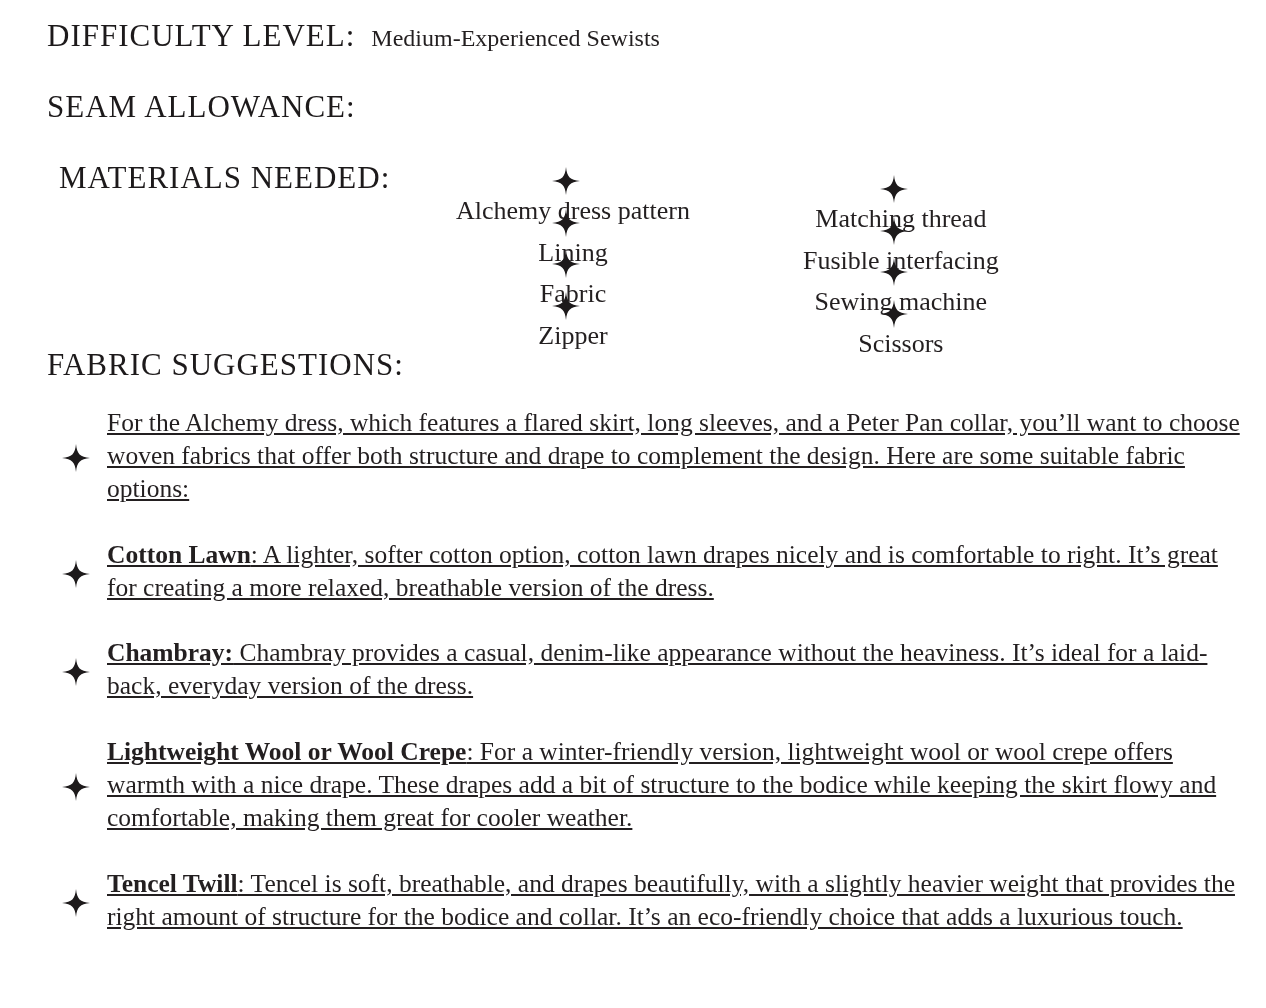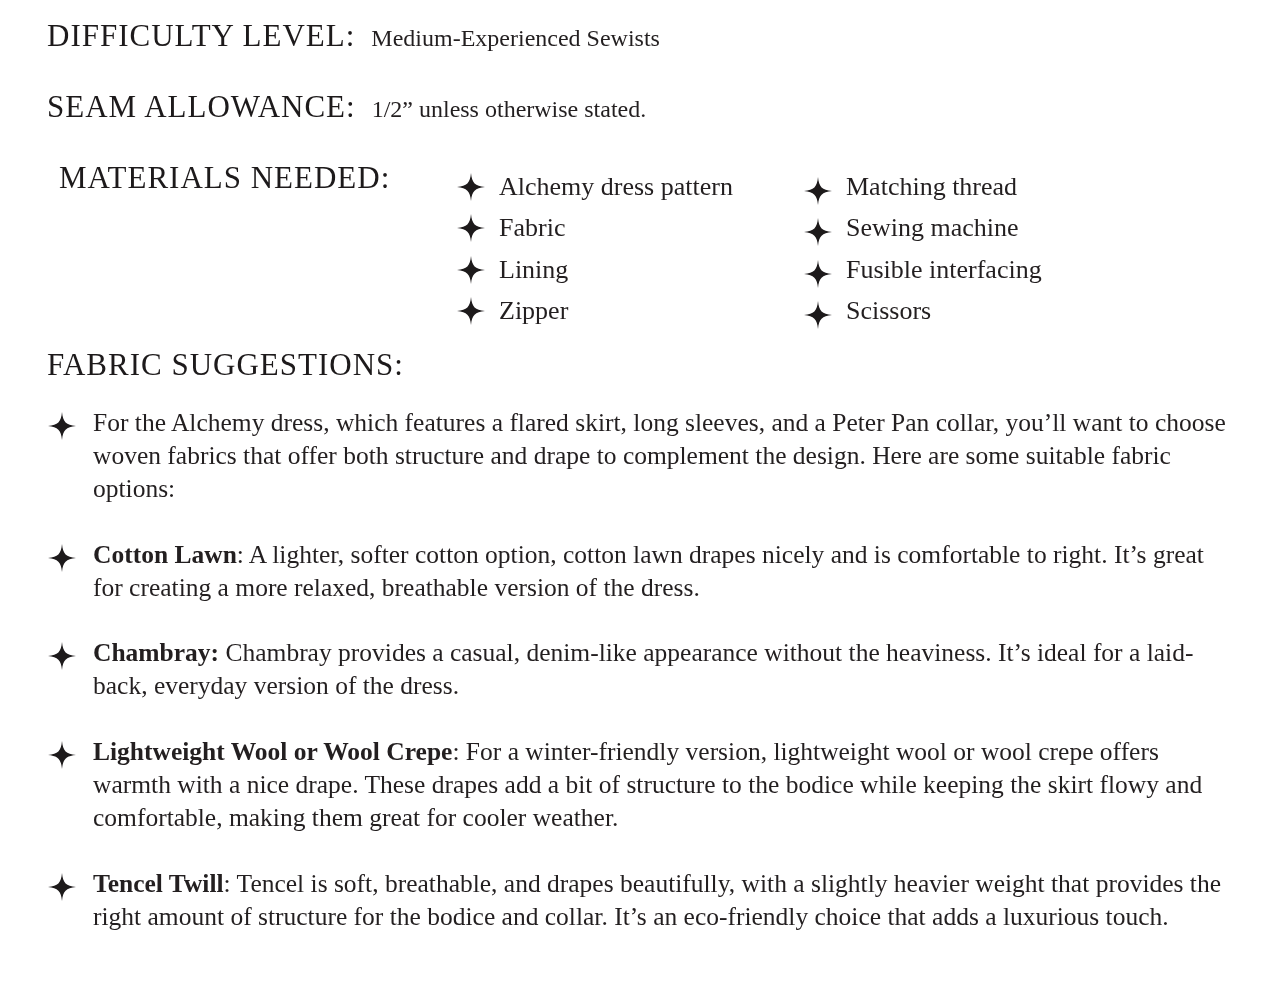--- a/index.html
+++ b/index.html
@@ -12,26 +12,26 @@
   .label { font-size: 31px; letter-spacing: 1px; white-space: nowrap; color: #1d1a1b; }
   .value { font-size: 24px; margin-left: 16px; white-space: nowrap; }
   #row-difficulty { top: 18px; }
   #row-seam { top: 89px; }
   #row-materials { top: 160px; margin-left: 12px; }
   #fabric-heading { position: absolute; left: 47px; top: 347px; }
 
   .mat-col { position: absolute; top: 166px; }
   #mat-col-1 { left: 456px; }
   #mat-col-2 { left: 803px; }
-  .mat-item { display: flex; align-items: center; height: 41.5px; font-size: 26px; white-space: nowrap; }
+  .mat-item { display: flex; align-items: center; height: 41.5px; font-size: 26px; white-space: nowrap; flex-direction: column; }
   .star { display: inline-block; width: 30px; height: 30px; margin-right: 13px; flex: 0 0 auto; }
   .star svg { width: 100%; height: 100%; display: block; }
   #mat-col-2 .star { margin-top: 8px; }
 
-  .sugg { position: absolute; left: 47px; width: 1190px; display: flex; align-items: flex-start; }
+  .sugg { position: absolute; left: 61px; width: 1190px; display: flex; align-items: center; text-decoration: underline; }
   .sugg .star { margin-top: 5px; margin-right: 16px; }
   .sugg-text { font-size: 25.5px; line-height: 33px; width: 1140px; }
   .sugg-text b { font-weight: bold; }
   #sugg-0 { top: 406px; }
   #sugg-1 { top: 538px; }
   #sugg-2 { top: 636px; }
   #sugg-3 { top: 735px; }
   #sugg-4 { top: 867px; }
 </style>
 </head>
@@ -45,21 +45,20 @@
   </defs>
 </svg>
 
 <div class="head-row" id="row-difficulty">
   <span class="label">DIFFICULTY LEVEL:</span>
   <span class="value">Medium-Experienced Sewists</span>
 </div>
 
 <div class="head-row" id="row-seam">
   <span class="label">SEAM ALLOWANCE:</span>
-  <span class="value">1/2” unless otherwise stated.</span>
 </div>
 
 <div class="head-row" id="row-materials">
   <span class="label">MATERIALS NEEDED:</span>
 </div>
 
 <div class="mat-col" id="mat-col-1">
   <div class="mat-item">
     <span class="star">
         <svg>
@@ -67,29 +66,29 @@
         </svg>
       </span>
     <span>Alchemy dress pattern</span>
   </div>
   <div class="mat-item">
     <span class="star">
         <svg>
           <use href="#star-shape"></use>
         </svg>
       </span>
-    <span>Fabric</span>
+    <span>Lining</span>
   </div>
   <div class="mat-item">
     <span class="star">
         <svg>
           <use href="#star-shape"></use>
         </svg>
       </span>
-    <span>Lining</span>
+    <span>Fabric</span>
   </div>
   <div class="mat-item">
     <span class="star">
         <svg>
           <use href="#star-shape"></use>
         </svg>
       </span>
     <span>Zipper</span>
   </div>
 </div>
@@ -102,29 +101,29 @@
         </svg>
       </span>
     <span>Matching thread</span>
   </div>
   <div class="mat-item">
     <span class="star">
         <svg>
           <use href="#star-shape"></use>
         </svg>
       </span>
-    <span>Sewing machine</span>
+    <span>Fusible interfacing</span>
   </div>
   <div class="mat-item">
     <span class="star">
         <svg>
           <use href="#star-shape"></use>
         </svg>
       </span>
-    <span>Fusible interfacing</span>
+    <span>Sewing machine</span>
   </div>
   <div class="mat-item">
     <span class="star">
         <svg>
           <use href="#star-shape"></use>
         </svg>
       </span>
     <span>Scissors</span>
   </div>
 </div>

